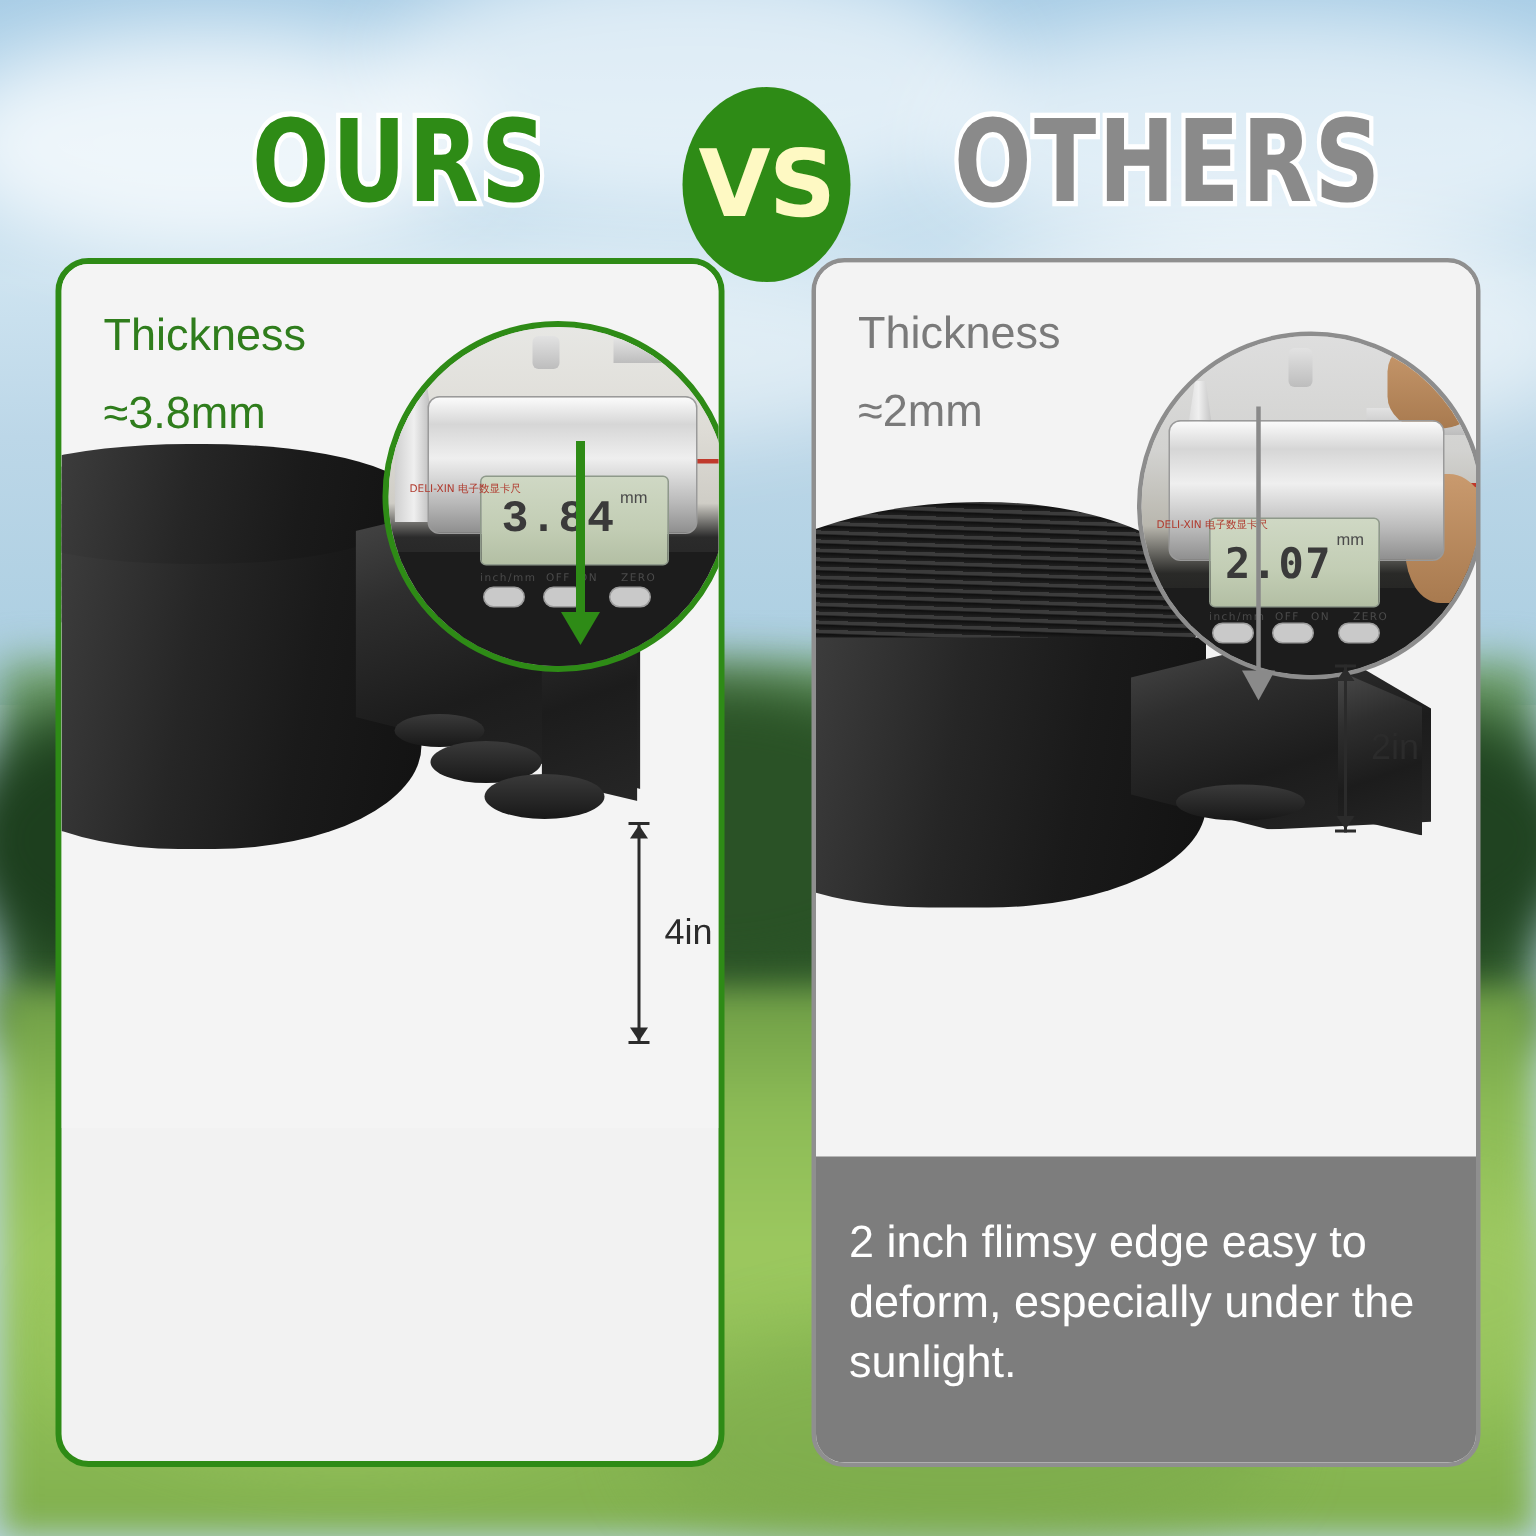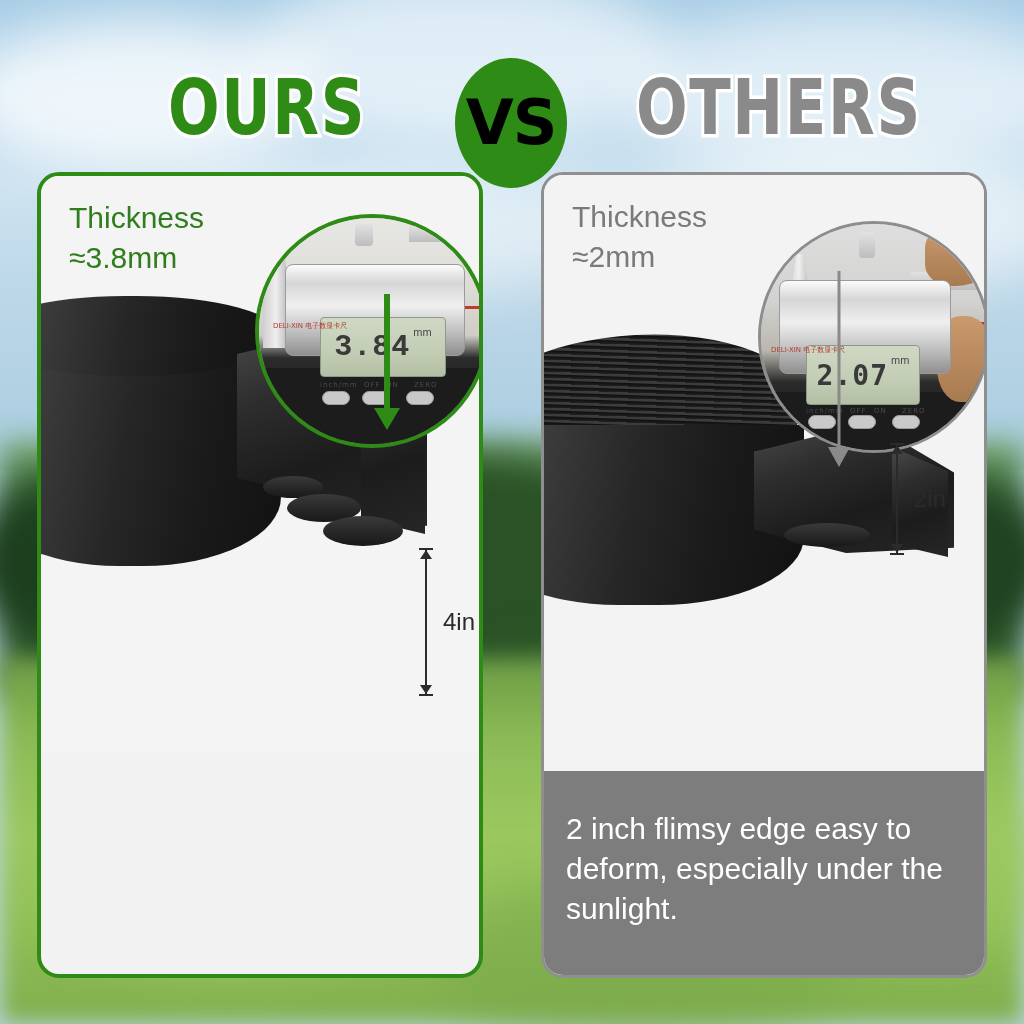--- a/index.html
+++ b/index.html
@@ -45,21 +45,21 @@
     paint-order:stroke fill;
   }
   .hdr-ours{left:168px;transform-origin:left center;color:#2e8b16;}
   .hdr-others{left:636px;transform-origin:left center;color:#8a8a8a;}
   .vs-circle{
     position:absolute;left:455px;top:30px;width:112px;height:130px;
     background:#2e8b16;border-radius:50%;
     display:flex;align-items:center;justify-content:center;
   }
   .vs-circle span{
-    color:#000000;font-family:"DejaVu Sans", sans-serif;font-weight:bold;
+    color:#fef9c3;font-family:"DejaVu Sans", sans-serif;font-weight:bold;
     font-size:62px;line-height:62px;letter-spacing:-1px;
   }
 
   
   .card{
     position:absolute;top:172px;width:446px;height:806px;
     border-radius:22px;overflow:hidden;z-index:4;
     box-sizing:border-box;
   }
   .card.left{left:37px;border:4px solid #2e8b16;background:#f2f2f2;}
@@ -70,21 +70,21 @@
 
   .caption{
     position:absolute;left:0;right:0;bottom:0;
     padding:38px 28px 0 28px;box-sizing:border-box;
     color:#ffffff;font-size:30px;line-height:40px;
   }
   .card.left .caption{top:576px;background:#2e8b16;}
   .card.right .caption{top:596px;background:#7d7d7d;padding-left:22px;}
 
   
-  .thick{position:absolute;left:28px;top:22px;font-size:30px;line-height:40px;white-space:pre-line;z-index:6;}
+  .thick{position:absolute;left:28px;top:22px;font-size:30px;line-height:52px;white-space:pre-line;z-index:6;}
   .card.left .thick{color:#2f7d1c;}
   .card.right .thick{color:#7a7a7a;}
 
   
   .inset{
     position:absolute;border-radius:50%;overflow:hidden;z-index:6;
     background:#cfcfcf;
   }
   .card.left .inset{left:214px;top:38px;width:226px;height:226px;border:4px solid #2e8b16;}
   .card.right .inset{left:214px;top:46px;width:226px;height:226px;border:3px solid #8d8d8d;}
@@ -92,21 +92,21 @@
   
   .cal-bg{position:absolute;inset:0;}
   .card.left .cal-bg{background:linear-gradient(#e7e7e4 0%,#dedcd6 30%,#cfcdc6 52%,#2b2b2b 62%,#171717 100%);}
   .card.right .cal-bg{background:linear-gradient(#dedede 0%,#d2d2d0 34%,#b9b7ae 56%,#2a2a28 70%,#121212 100%);}
   .cal-body{
     position:absolute;border-radius:8px;
     background:linear-gradient(#fbfbfb 0%,#d6d6d6 20%,#efefef 45%,#b9b9b9 78%,#8f8f8f 100%);
     border:1px solid #9a9a9a;
   }
   .card.left .cal-body{left:26px;top:46px;width:178px;height:90px;}
-  .card.right .cal-body{left:18px;top:56px;width:170px;height:92px;}
+  .card.right .cal-body{left:18px;top:56px;width:170px;height:92px;padding-left:12px;}
   .cal-screen{
     position:absolute;border-radius:4px;
     background:linear-gradient(#cfd8c4 0%,#c2cdb4 60%,#b3bfa4 100%);
     border:1px solid #8e998a;
     display:flex;align-items:center;justify-content:center;
   }
   .card.left .cal-screen{left:34px;top:52px;width:124px;height:58px;}
   .card.right .cal-screen{left:26px;top:64px;width:112px;height:58px;}
   .cal-value{
     font-family:"DejaVu Sans Mono", monospace;font-weight:bold;

